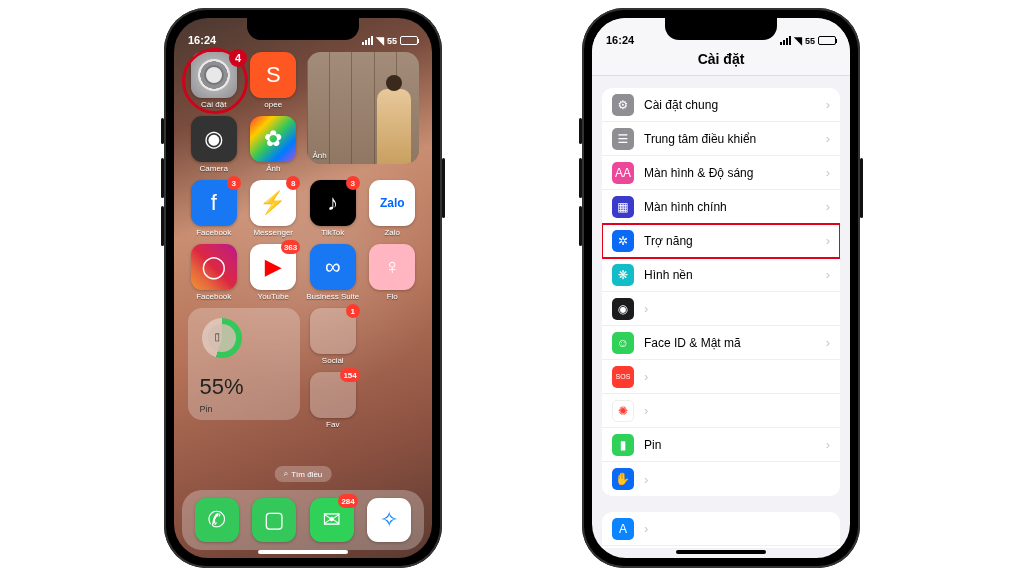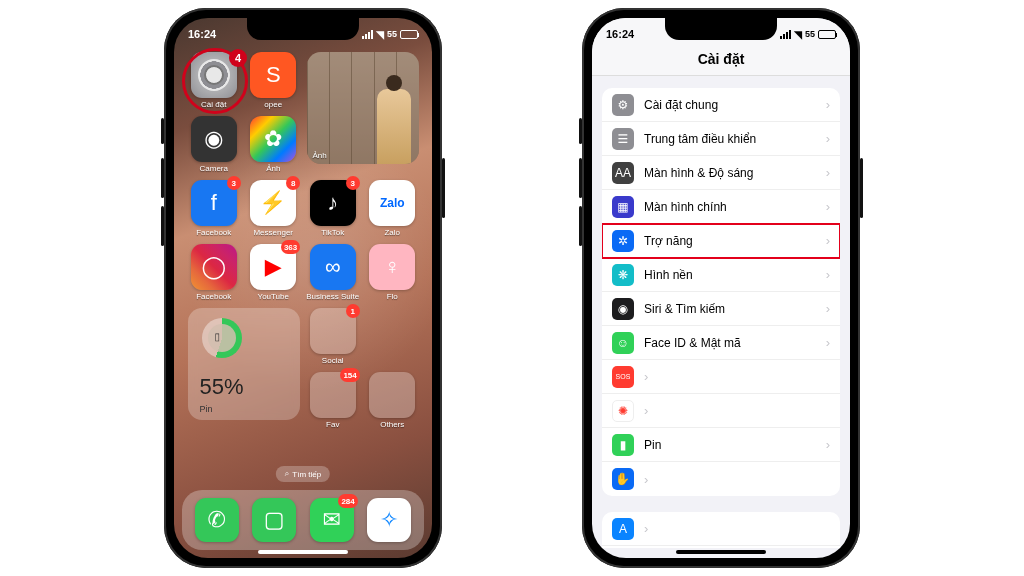--- a/index.html
+++ b/index.html
@@ -40,21 +40,21 @@
   }
   .side-btn { position:absolute; background:#111; border-radius:2px;}
   .vol1{ left:-3px; top:110px; width:3px; height:26px;}
   .vol2{ left:-3px; top:150px; width:3px; height:40px;}
   .vol3{ left:-3px; top:198px; width:3px; height:40px;}
   .pwr { right:-3px; top:150px; width:3px; height:60px;}
 
   
   .status{
     position:absolute; top:0; left:0; right:0; height:28px;
-    display:flex; justify-content:space-between; align-items:center;
+    display:flex; justify-content:space-between; align-items:flex-end;
     padding:4px 14px 0; font-size:11px; font-weight:600; z-index:40;
   }
   .status.dark{ color:#fff;}
   .status.light{ color:#000;}
   .status .right{display:flex; align-items:center; gap:3px; font-size:9px;}
   .sig{display:inline-flex;gap:1px;align-items:flex-end;}
   .sig i{width:2px;background:currentColor;display:block;}
   .sig i:nth-child(1){height:3px}.sig i:nth-child(2){height:5px}.sig i:nth-child(3){height:7px}.sig i:nth-child(4){height:9px}
   .wifi{font-size:10px;}
   .batbox{border:1px solid currentColor;border-radius:2px;width:18px;height:9px;padding:1px;position:relative;}
@@ -330,39 +330,25 @@
             <i style="background:#34c759"></i>
               <i style="background:#af52de"></i>
               <i style="background:#5ac8fa"></i>
             <i style="background:#ffcc00"></i>
               <i style="background:#ff2d55"></i>
               <i></i>
             <span class="badge">154</span>
           </div>
           <div class="lbl">Fav</div>
         </div>
-        <div class="cell" style="grid-column:4;grid-row:6">
-          <div class="ico folder">
-            <i style="background:#8e8e93"></i>
-              <i style="background:#007aff"></i>
-              <i style="background:#30d158"></i>
-            <i style="background:#ff9500"></i>
-              <i style="background:#5856d6"></i>
-              <i style="background:#ff3b30"></i>
-            <i style="background:#1c1c1e"></i>
-              <i></i>
-              <i></i>
-          </div>
-          <div class="lbl">Others</div>
-        </div>
       </div>
 
       <div class="search-pill">
         <span>⌕</span>
-        <span>Tìm tiếp</span>
+        <span>Tìm điều</span>
       </div>
 
       <div class="dock">
         <div class="ico c-ph">✆</div>
         <div class="ico c-ft">▢</div>
         <div class="ico c-im">✉
           <span class="badge">284</span></div>
         <div class="ico c-sf" style="color:#0a84ff">✧</div>
       </div>
 
@@ -404,42 +390,41 @@
               <div class="ric" style="background: rgb(142, 142, 147);">⚙</div>
               <div class="rtxt">Cài đặt chung</div>
               <div class="chev">›</div>
             </div>
             <div class="row">
               <div class="ric" style="background: rgb(142, 142, 147);">☰</div>
               <div class="rtxt">Trung tâm điều khiển</div>
               <div class="chev">›</div>
             </div>
             <div class="row">
-              <div class="ric" style="background: #404040;">AA</div>
+              <div class="ric" style="background: #ec4899;">AA</div>
               <div class="rtxt">Màn hình &amp; Độ sáng</div>
               <div class="chev">›</div>
             </div>
             <div class="row">
               <div class="ric" style="background: rgb(58, 58, 203);">▦</div>
               <div class="rtxt">Màn hình chính</div>
               <div class="chev">›</div>
             </div>
             <div class="row hl">
               <div class="ric" style="background: rgb(10, 106, 245);">✲</div>
               <div class="rtxt">Trợ năng</div>
               <div class="chev">›</div>
             </div>
             <div class="row">
               <div class="ric" style="background: rgb(19, 189, 200);">❋</div>
               <div class="rtxt">Hình nền</div>
               <div class="chev">›</div>
             </div>
             <div class="row">
               <div class="ric" style="background: rgb(28, 28, 30);">◉</div>
-              <div class="rtxt">Siri &amp; Tìm kiếm</div>
               <div class="chev">›</div>
             </div>
             <div class="row">
               <div class="ric" style="background: rgb(48, 209, 88);">☺</div>
               <div class="rtxt">Face ID &amp; Mật mã</div>
               <div class="chev">›</div>
             </div>
             <div class="row">
               <div class="ric" style="background: rgb(255, 59, 48); font-size: 7px;">SOS</div>
               <div class="chev">›</div>

